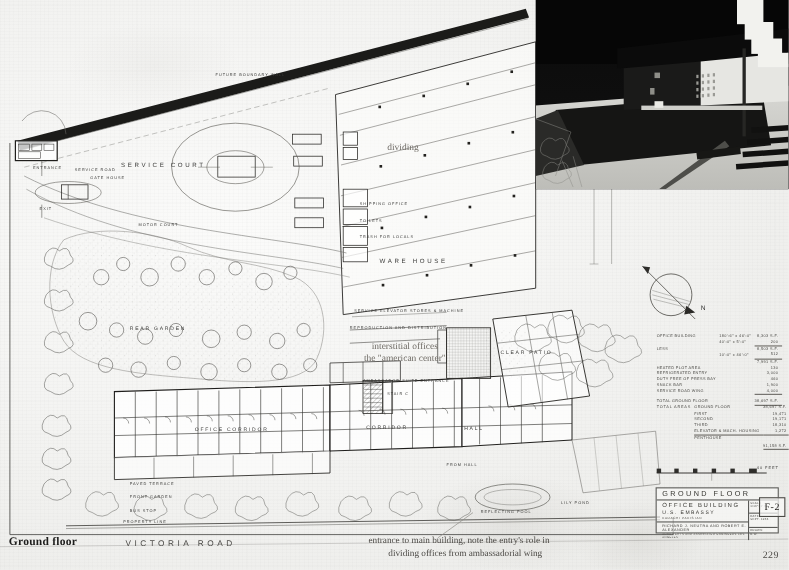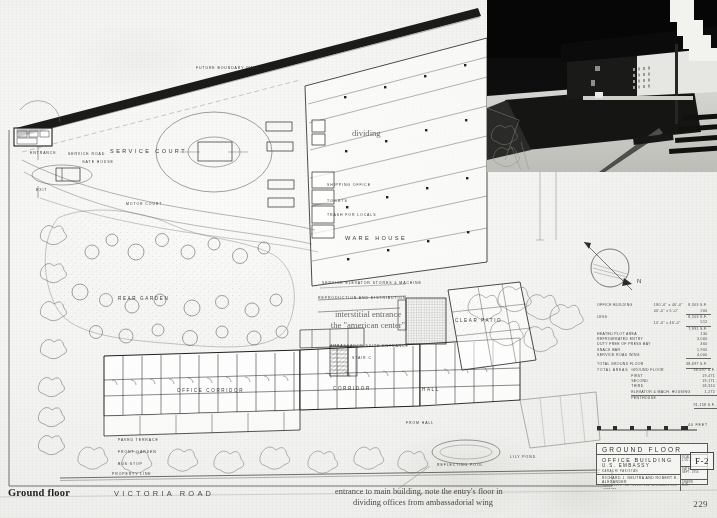--- a/index.html
+++ b/index.html
@@ -554,21 +554,21 @@
   <div class="dlabel tiny" style="left:352px;top:356px;">STAIR C</div>
   <div class="dlabel tiny" style="left:406px;top:421px;">FROM HALL</div>
   <div class="dlabel tiny" style="left:118px;top:438px;">PAVED TERRACE</div>
   <div class="dlabel tiny" style="left:118px;top:450px;">FRONT GARDEN</div>
   <div class="dlabel tiny" style="left:118px;top:462px;">BUS STOP</div>
   <div class="dlabel" style="left:637px;top:278px;font-size:6px;">N</div>
 
   <div class="dlabel" style="left:114px;top:489px;font-size:7.5px;letter-spacing:3.2px;color:#4a4946;">VICTORIA   ROAD</div>
 
   <div class="anno" style="left:352px;top:128px;">dividing</div>
-  <div class="anno center" style="left:308px;top:309px;width:120px;">interstitial entrance</div>
+  <div class="anno center" style="left:308px;top:309px;width:120px;">interstitial offices</div>
   <div class="anno center" style="left:308px;top:320px;width:120px;">the "american center"</div>
 
   <div class="sched" style="left:597px;top:293px;width:118px;">
     <table>
       <tbody><tr><td>OFFICE BUILDING</td>
           <td>180'-6" x 46'-0"</td>
           <td class="num">8,303 S.F.</td></tr>
       <tr><td></td>
           <td>40'-0" x 5'-0"</td>
           <td class="num ul">200</td></tr>
@@ -650,19 +650,19 @@
       </div>
     </div>
   </div>
   <div style="position:absolute;left:690px;top:452px;width:22px;height:16px;border:1px solid #4a4945;
               background:rgba(250,250,248,.7);display:flex;align-items:center;justify-content:center;
               font-family:'Liberation Serif',serif;font-size:9px;font-weight:400;color:#242320;letter-spacing:.5px;">F-2</div>
 
   <div class="caption-left">Ground floor</div>
 
   <div class="caption-right">
-    <span>entrance to main building, note the entry's floor in</span>
+    <span>entrance to main building, note the entry's role in</span>
     <span class="l2">dividing offices from ambassadorial wing</span>
   </div>
 
   <div class="folio">229</div>
 
 </div>
 
 </body></html>

